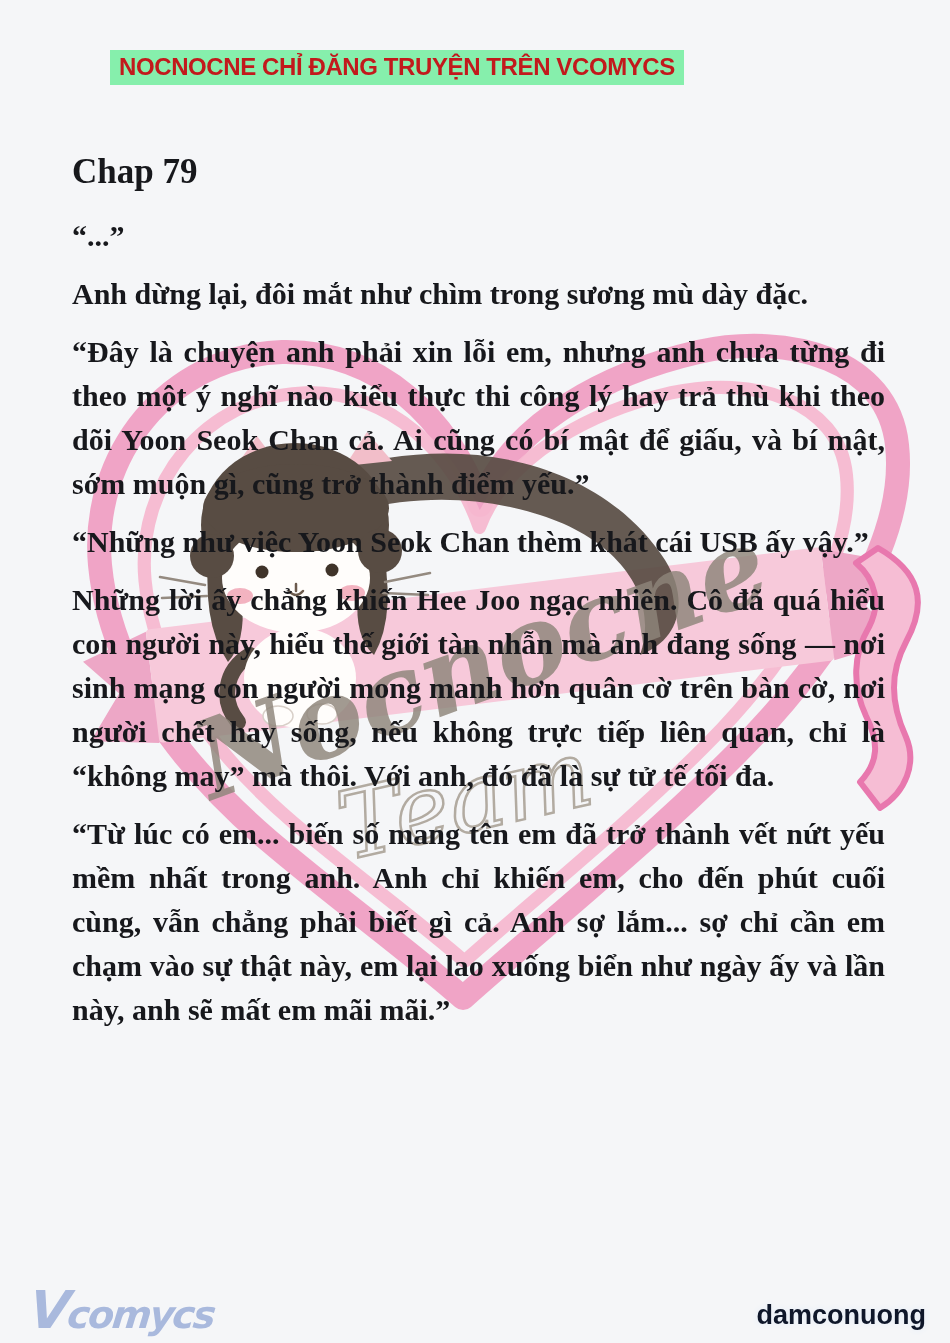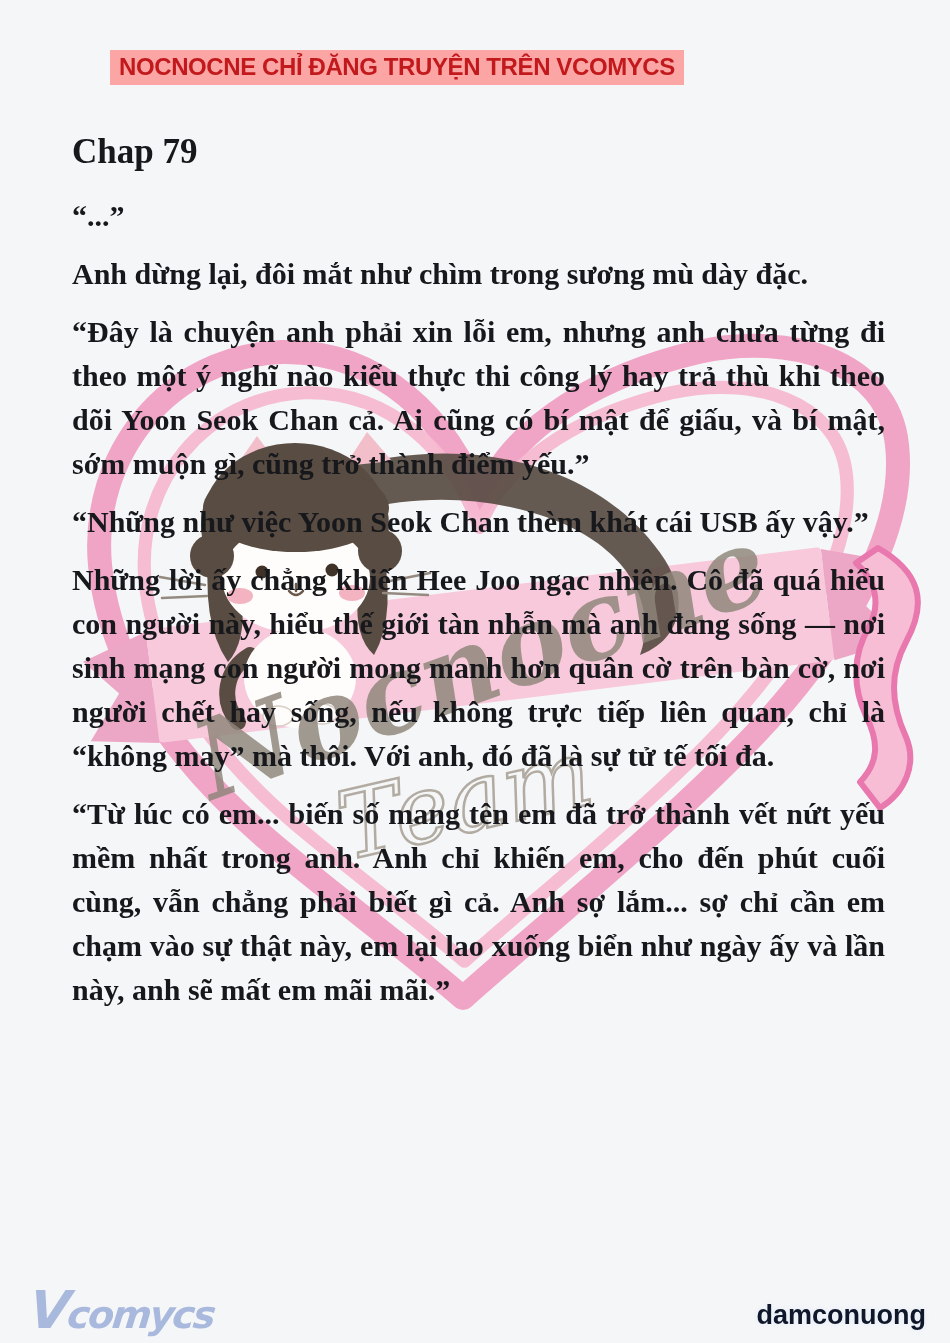--- a/index.html
+++ b/index.html
@@ -10,31 +10,31 @@
     overflow:hidden;
     font-family:"Liberation Serif", serif;
   }
   .watermark{
     position:absolute;left:0;top:0;width:950px;height:1343px;
     z-index:0;
   }
   .notice{
     position:absolute;left:110px;top:50px;
     z-index:2;
-    background:#fca5a5;
+    background:#86efac;
     color:#c2191c;
     font-family:"Liberation Sans", sans-serif;
     font-weight:bold;
     font-size:24px;
     letter-spacing:-0.4px;
     padding:3px 9px 4px 9px;
     white-space:nowrap;
   }
   .text-col{
-    position:absolute;left:72px;top:132px;width:813px;
+    position:absolute;left:72px;top:152px;width:813px;
     z-index:1;
     color:#17181c;
   }
   .chap-title{
     font-size:35px;
     font-weight:600;
     margin:0 0 22px 0;
   }
   .text-col p{
     font-size:30px;

